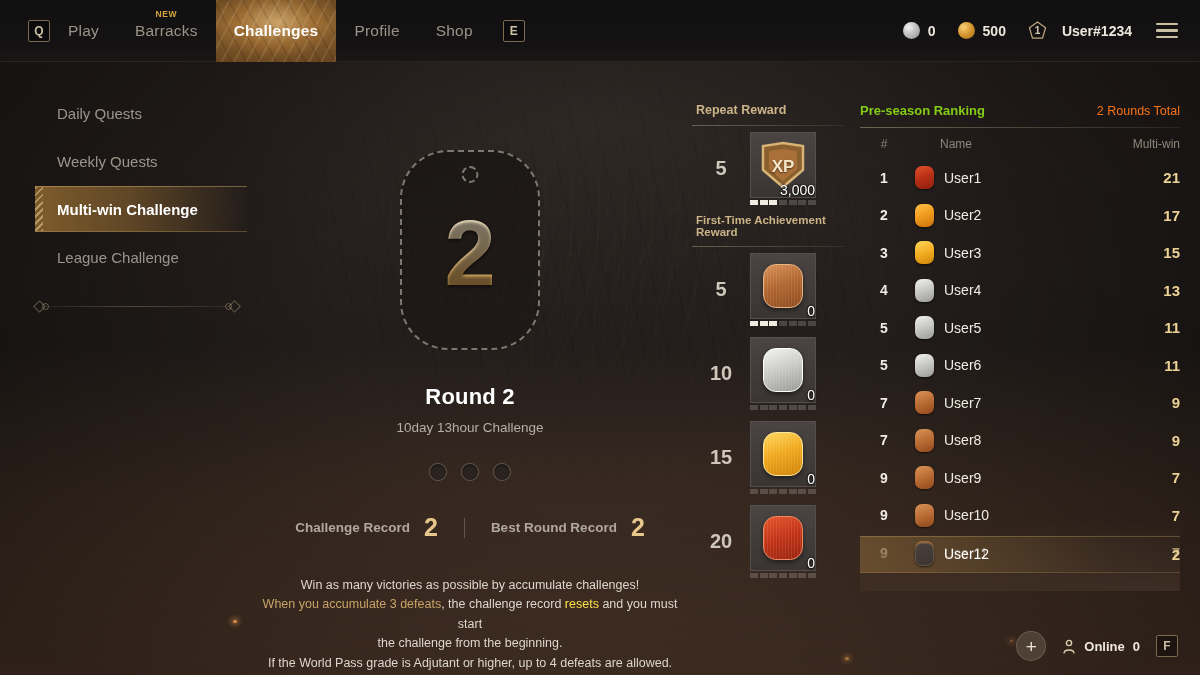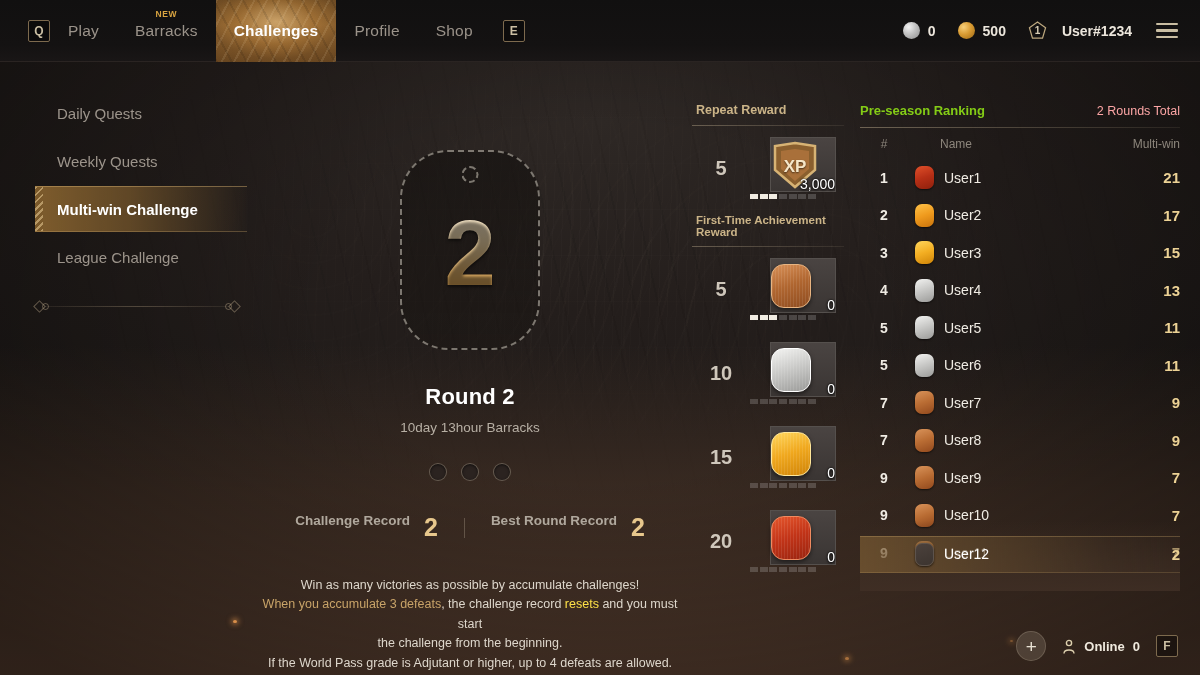--- a/index.html
+++ b/index.html
@@ -157,39 +157,39 @@
     -webkit-background-clip:text; background-clip:text; color:transparent;
     text-shadow:0 2px 3px rgba(0,0,0,0.5);
     margin-top:6px;
   }
   .round-title { margin-top:34px; font-size:22px; font-weight:bold; color:#fff; letter-spacing:.2px; }
   .round-sub { margin-top:10px; font-size:13.5px; color:#b7afa4; }
   .dots { margin-top:28px; display:flex; justify-content:center; gap:14px; }
   .dot { width:18px; height:18px; border-radius:50%; background:#2b2320;
          border:1.5px solid rgba(150,136,118,0.55); box-shadow:inset 0 1px 3px rgba(0,0,0,0.6); }
   .records { margin-top:32px; display:flex; align-items:center; justify-content:center; gap:0; }
-  .rec { display:flex; align-items:flex-start; gap:14px; }
+  .rec { display:flex; align-items:center; gap:14px; }
   .rec .lb { font-size:13.5px; color:#b0a89d; font-weight:bold; }
   .rec .vl { font-size:25px; font-weight:bold; color:#e7c78c; }
   .rec-sep { width:1px; height:20px; background:rgba(180,165,145,0.35); margin:0 26px; }
   .desc { margin-top:34px; font-size:12.5px; line-height:1.55; color:#ded7cc; }
   .desc .hl { color:#c8a368; }
   .desc .hl2 { color:#fde047;text-align:right; }
 
   
   .rewards { position:absolute; left:692px; top:103px; width:152px; z-index:10; }
   .rw-head { font-size:12.5px; font-weight:bold; color:#cbb488; padding-left:4px; }
   .rw-rule { margin-top:8px; height:1px; background:linear-gradient(to right, rgba(200,182,150,0.40), rgba(200,182,150,0.10)); }
   .rw-row { display:flex; align-items:center; gap:0; height:84px; }
   .rw-cnt { width:58px; text-align:center; font-size:20px; font-weight:bold; color:#cfc7bb; }
   .rw-slot { position:relative; width:66px; }
   .rw-box {
-    position:relative; width:66px; height:55px;
+    position:relative; width:66px; height:66px;
     background:linear-gradient(to bottom, #4a4442 0%, #3a3533 100%);
-    border:1px solid #55504d; display:flex; align-items:center; justify-content:flex-start;margin-left:20px;
+    border:1px solid #55504d; display:flex; align-items:center; justify-content:center;
   }
   .rw-qty {
     position:absolute; right:0; bottom:-1px; font-size:14px; font-weight:normal;
     color:#fff; text-shadow:0 1px 3px #000, 0 0 2px #000;
   }
   .rw-bar { margin-top:2px; display:flex; gap:1.5px; width:66px; }
   .rw-seg { flex:1; height:5px; background:rgba(255,255,255,0.18); }
   .rw-seg.on { background:#f1ece2; }
   .rw-sub { margin-top:4px; font-size:11.5px; font-weight:bold; color:#cbb488; padding-left:4px; }
 
@@ -205,21 +205,21 @@
   .xpbadge .txt {
     position:absolute; inset:0; display:flex; align-items:center; justify-content:center;
     font-size:17px; font-weight:bold; color:#f6e6c8; text-shadow:0 1px 2px rgba(0,0,0,0.6);
     padding-top:4px;
   }
 
   
   .rank { position:absolute; left:860px; top:103px; width:320px; z-index:10; }
   .rk-top { display:flex; align-items:baseline; }
   .rk-title { font-size:13px; font-weight:bold; color:#84cc16; }
-  .rk-total { margin-left:auto; font-size:12.5px; color:#fca5a5; }
+  .rk-total { margin-left:auto; font-size:12.5px; color:#f97316; }
   .rk-rule { margin-top:9px; height:1px; background:linear-gradient(to right, rgba(200,182,150,0.45), rgba(200,182,150,0.10)); }
   .rk-hdr { display:flex; align-items:center; height:31px; font-size:12px; color:#8d867c; }
   .rk-hdr .c-rank { width:48px; text-align:center; }
   .rk-hdr .c-name { flex:1; padding-left:32px; }
   .rk-hdr .c-win  { width:64px; text-align:right; }
   .rk-list { position:relative; height:432px; overflow:hidden; }
   .rk-row { display:flex; align-items:center; height:37.5px; }
   .rk-row .c-rank { width:48px; text-align:center; font-size:14px; font-weight:bold; color:#f0ece4; }
   .rk-row .c-ic   { width:32px; display:flex; justify-content:center; }
   .rk-row .c-name { flex:1; padding-left:4px; font-size:14px; color:#f0ece4; }
@@ -350,21 +350,21 @@
         <span class="dm r"></span>
     </div>
   </div>
 
   <div class="center">
     <div class="dogtag">
       <span class="hole"></span>
       <span class="num">2</span>
     </div>
     <div class="round-title">Round 2</div>
-    <div class="round-sub">10day 13hour Barracks</div>
+    <div class="round-sub">10day 13hour Challenge</div>
     <div class="dots">
       <span class="dot"></span>
       <span class="dot"></span>
       <span class="dot"></span>
     </div>
     <div class="records">
       <div class="rec">
         <span class="lb">Challenge Record</span>
         <span class="vl">2</span>
       </div>

